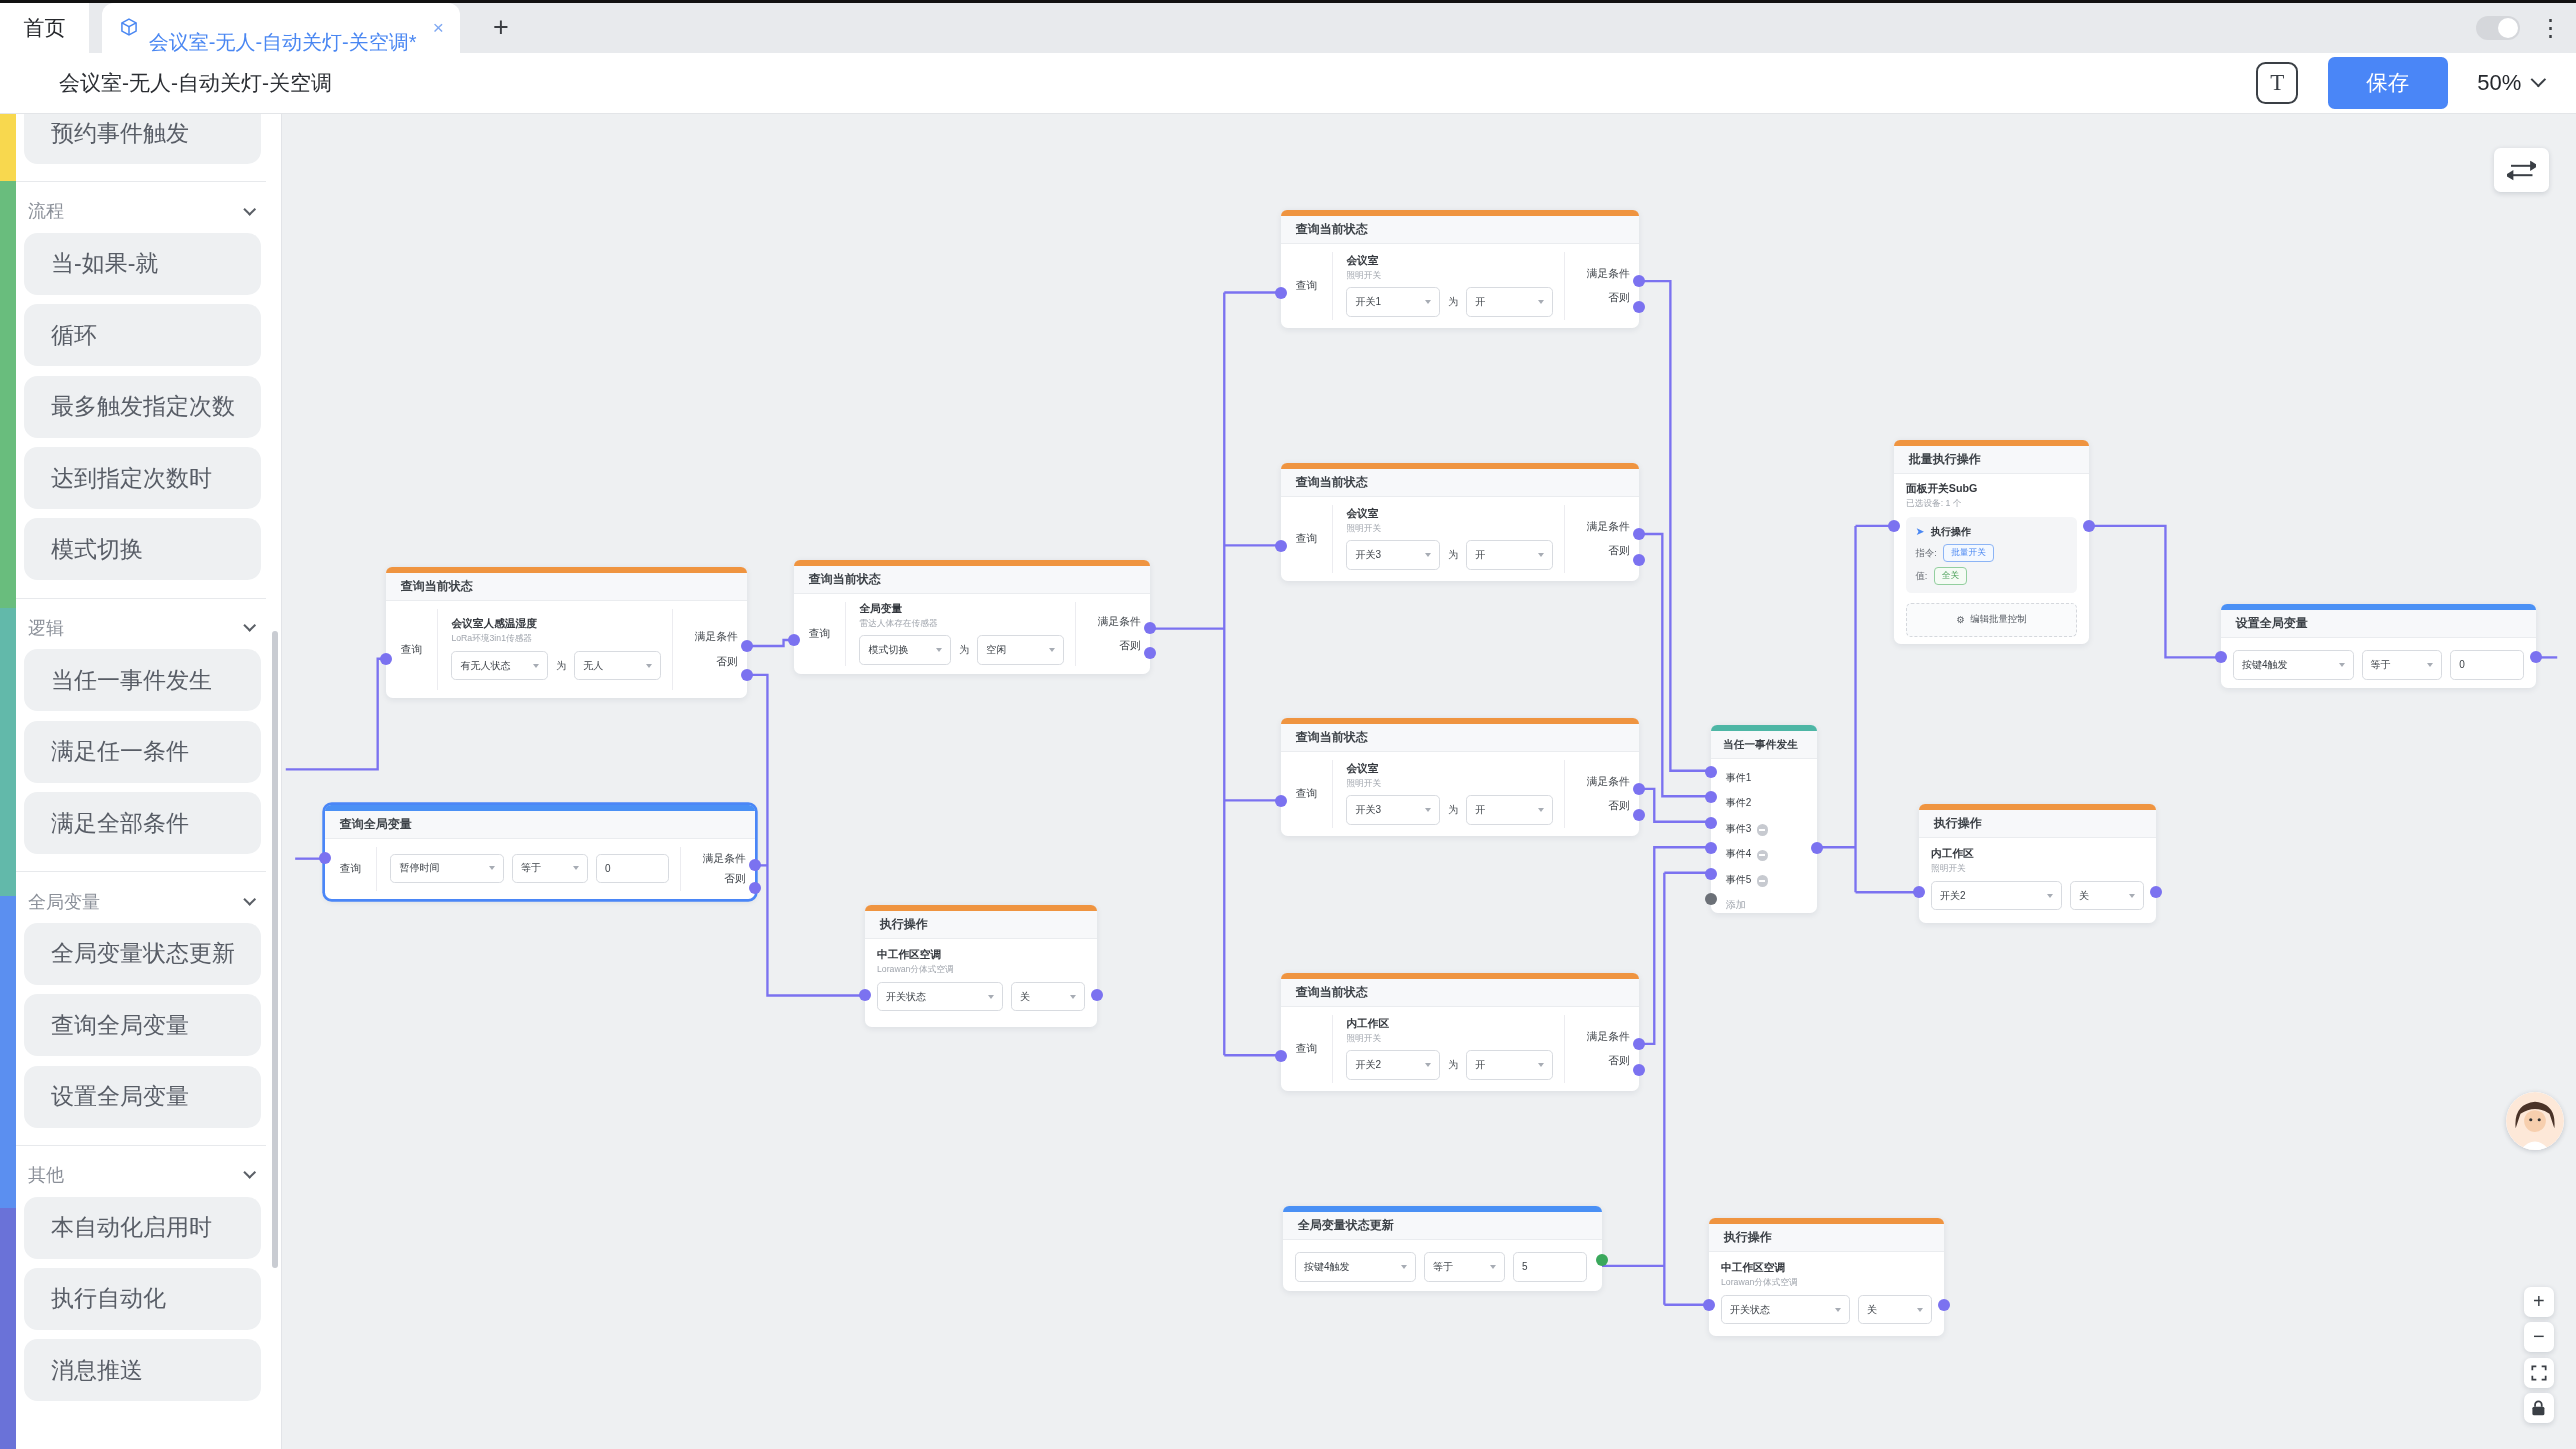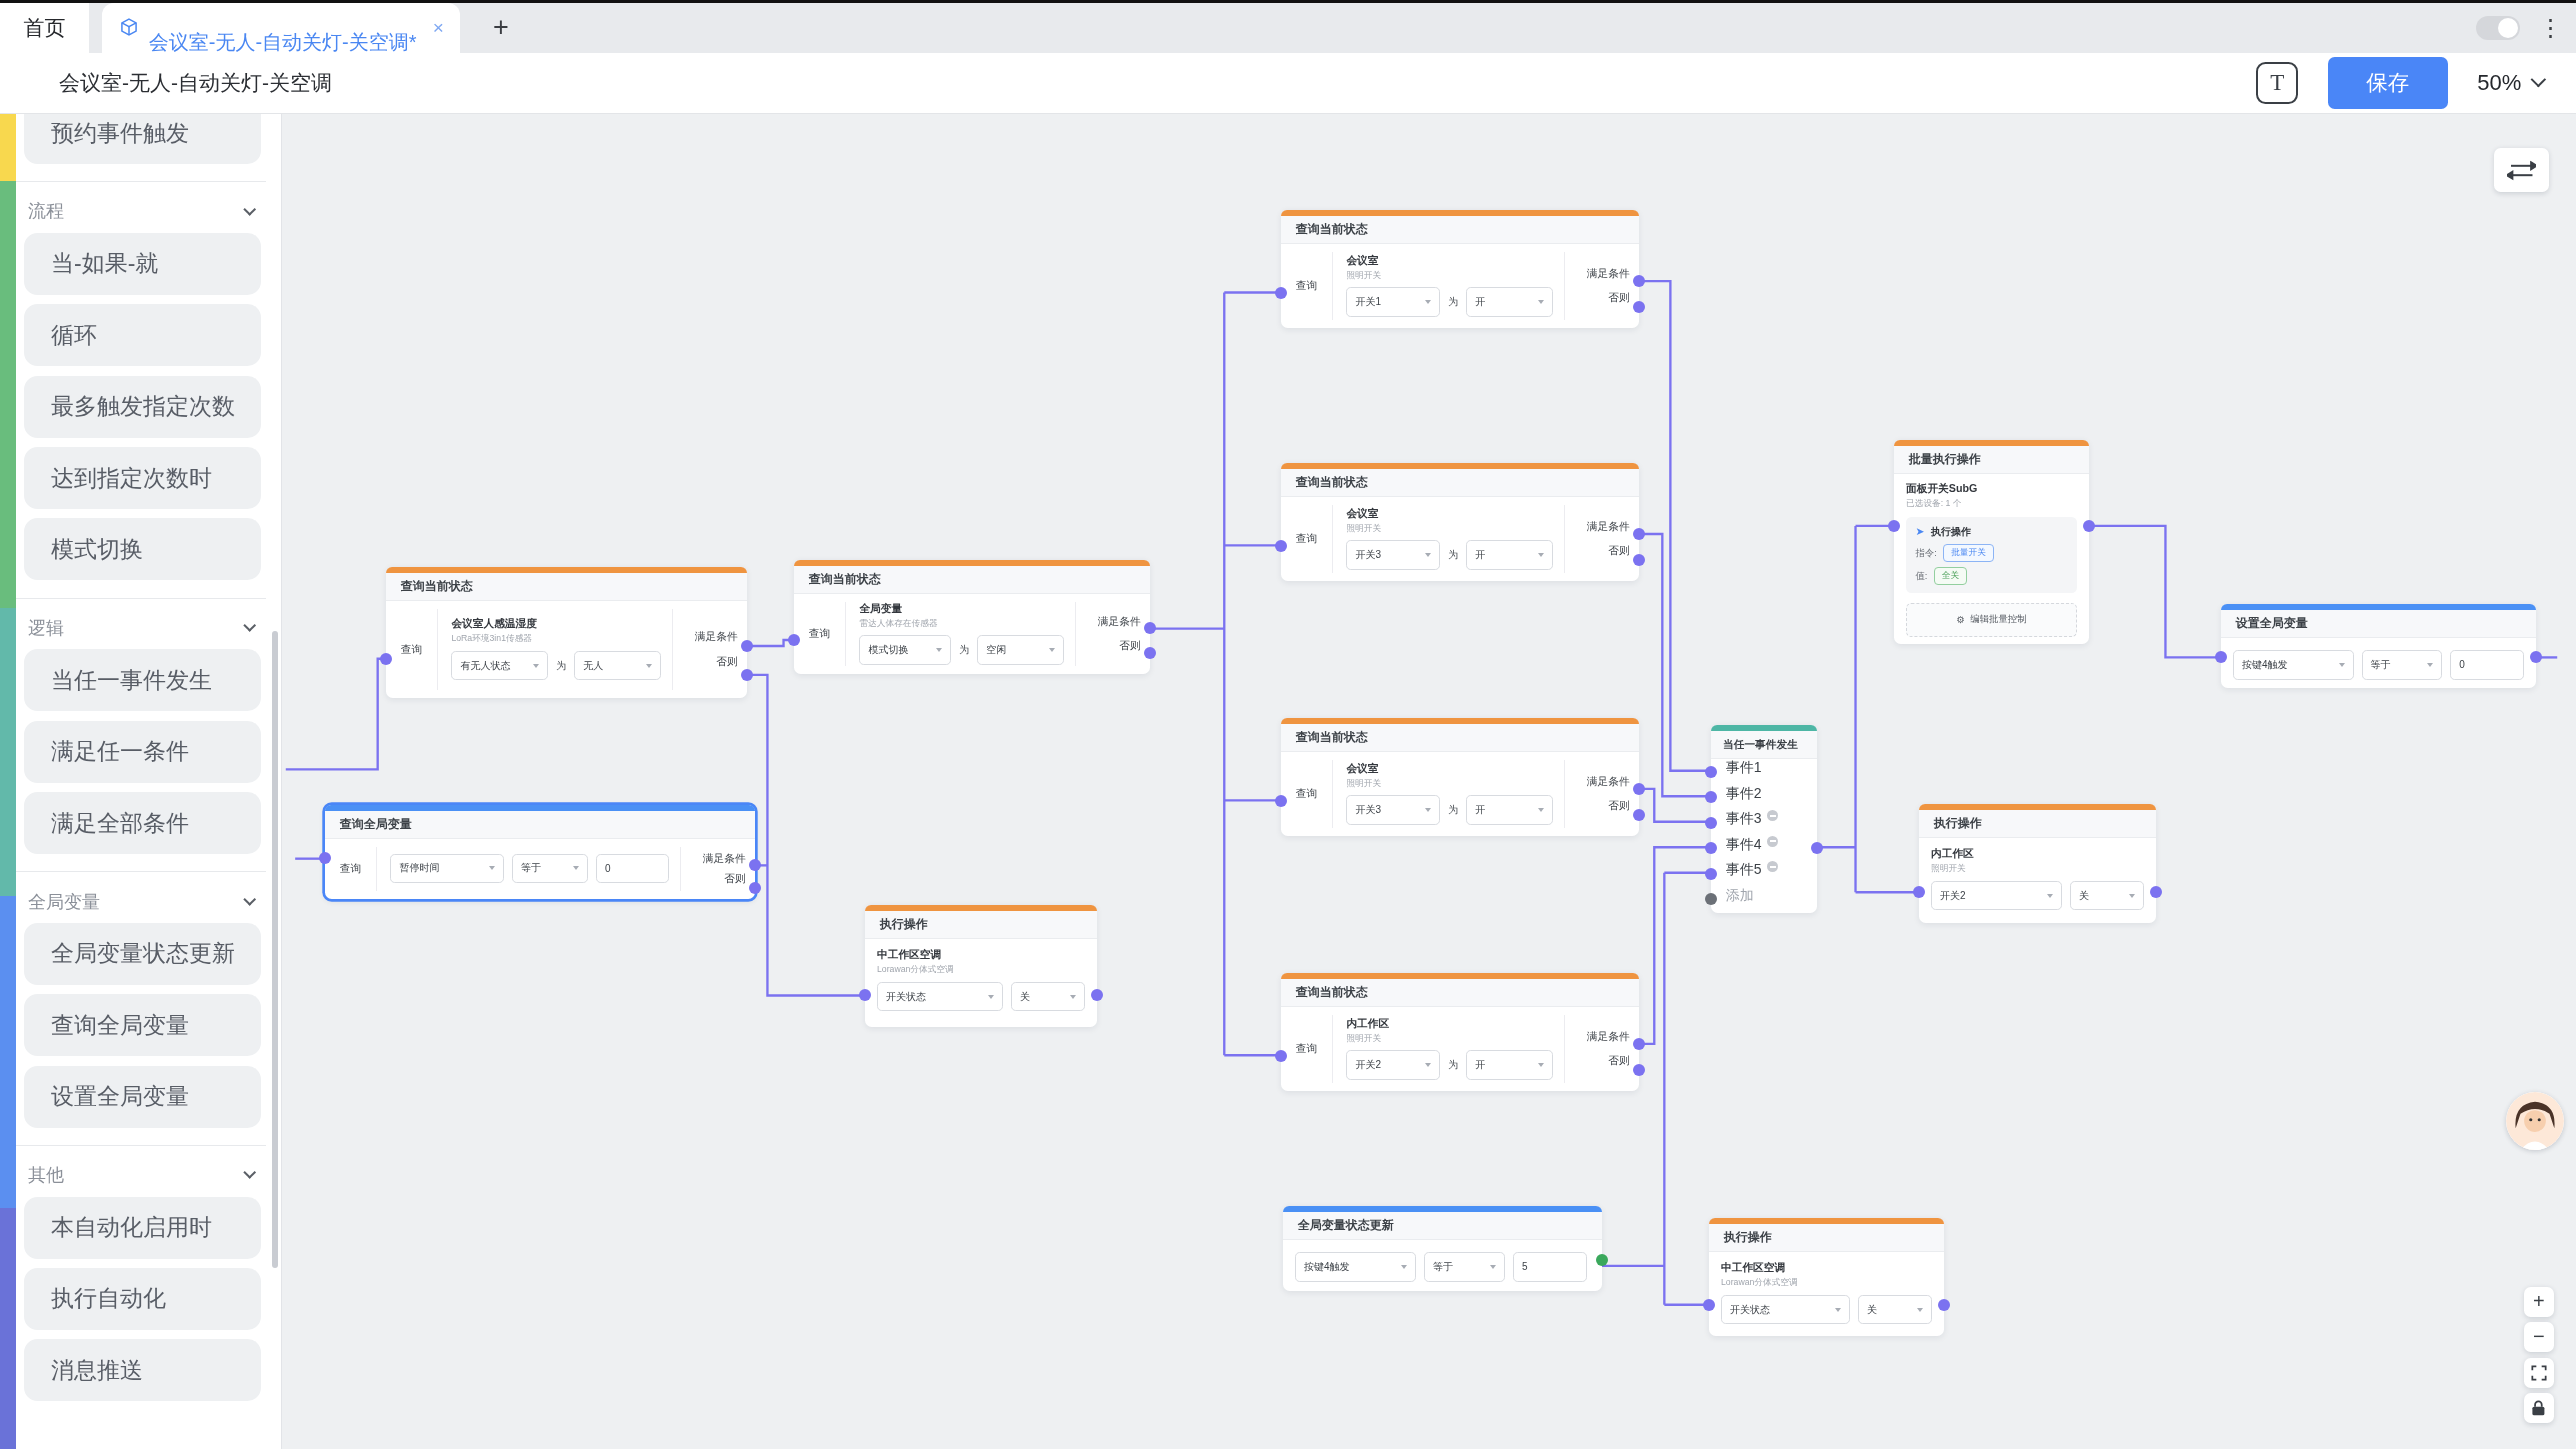--- a/index.html
+++ b/index.html
@@ -76,22 +76,22 @@
     border-top:4px solid #a7acb4; }
   .rel { font-size:10px; color:#3c4147; }
   .numin { height:29.5px; border:0.7px solid #d8dbe0; border-radius:4.7px; display:flex; align-items:center;
     padding:0 8px; font-size:10px; color:#3c4147; }
   .port { position:absolute; width:12px; height:12px; border-radius:50%; background:#7b72f0; z-index:12; }
   .port.gray { background:#6b7077; }
 
   
   .ev-title { height:28px; background:#f7f8fa; border-bottom:0.7px solid #eaecef; display:flex;
     align-items:center; padding-left:12px; font-size:10.7px; font-weight:bold; color:#3c4147; }
-  .ev-row { position:relative; height:25.5px; display:flex; align-items:flex-start; gap:5.4px;
-    padding-left:14.8px; font-size:14px; color:#3c4147; }
+  .ev-row { position:relative; height:25.5px; display:flex; align-items:flex-end; gap:5.4px;
+    padding-left:14.8px; font-size:10px; color:#3c4147; }
   .ev-row.add { color:#a0a5ad; }
   .minus { width:11.4px; height:11.4px; border-radius:50%; background:#c7cad0; position:relative; }
   .minus:before { content:""; position:absolute; left:2.7px; top:4.7px; width:6px; height:2px; background:#fff; }
 
   
   .bt-body { padding:8px 12px 10.7px 12px; }
   .bt-card { background:#f4f5f7; border-radius:5.4px; padding:8px 9.4px; margin-top:6.7px; }
   .bt-row { display:flex; align-items:center; gap:6.7px; margin-top:5.4px; font-size:9.4px; color:#6b7077; }
   .chip { border-radius:4px; padding:2px 6.7px; font-size:8.7px; }
   .chip.blue { border:0.7px solid #8cb4f5; color:#4a87f2; background:#f3f8ff; }

